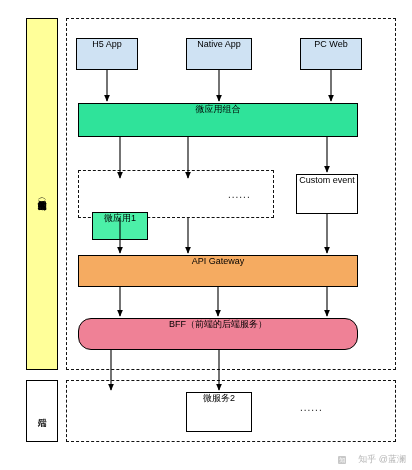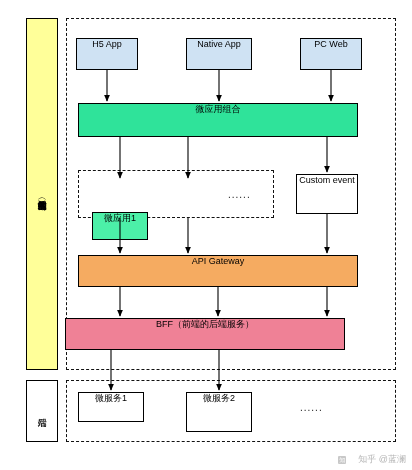--- a/index.html
+++ b/index.html
@@ -126,27 +126,24 @@
   </div>
 
   <div class="box" style="left:296px; top:174px; width:62px; height:40px; background:#ffffff;">
     <span>Custom event</span>
   </div>
 
   <div class="box" style="left:78px; top:255px; width:280px; height:32px; background:#f5ab61;">
     <span>API Gateway</span>
   </div>
 
-  <div class="box" style="left:65px; top:318px; width:280px; height:32px; background:#ef8196;">
+  <div class="box" style="left:78px; top:318px; width:280px; height:32px; background:#ef8196;border-radius:13px;">
     <span>BFF（前端的后端服务）</span>
   </div>
 
-  <div class="box" style="left:78px; top:392px; width:66px; height:30px; background:#ffffff;">
-    <span>微服务1</span>
-  </div>
   <div class="box" style="left:186px; top:392px; width:66px; height:40px; background:#ffffff;">
     <span>微服务2</span>
   </div>
   <div class="dots" style="left:300px; top:402px; width:48px;">
     <span>......</span>
   </div>
 
   <svg class="arrows" viewBox="0 0 412 470">
     <defs>
       <marker id="arrowhead" markerWidth="7" markerHeight="7" refX="5.4" refY="2.6" orient="auto">

